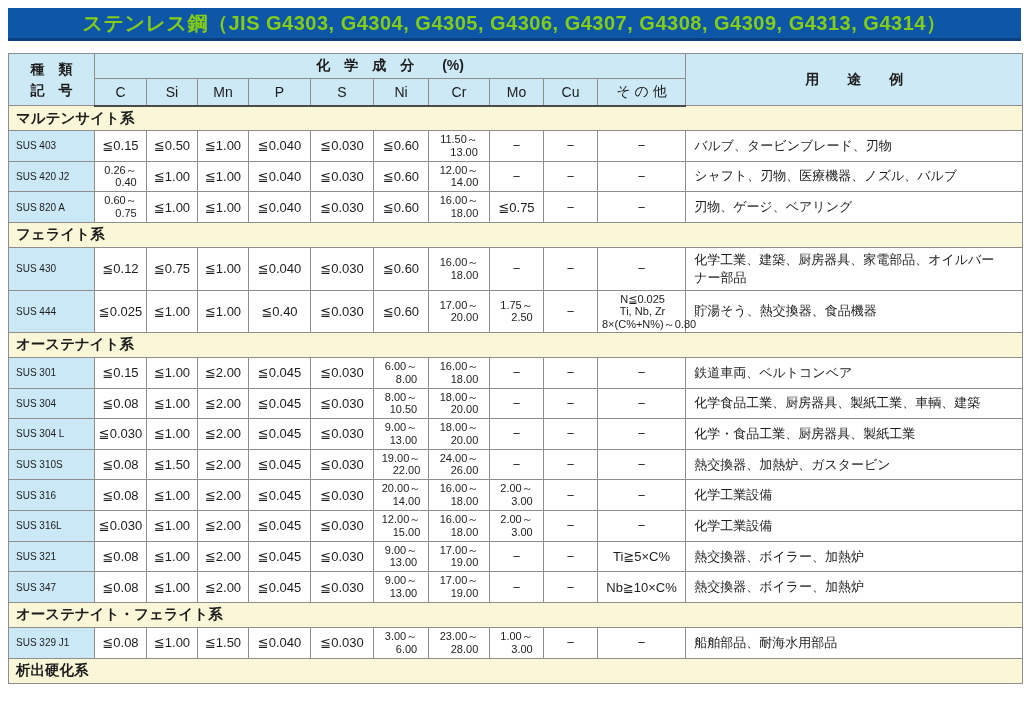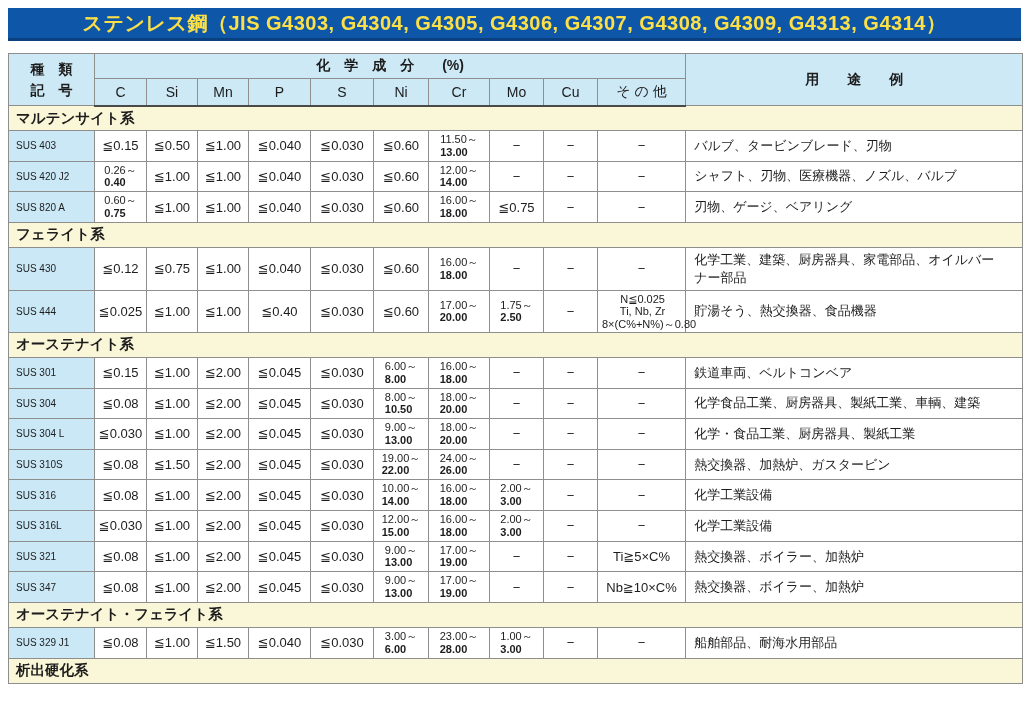--- a/index.html
+++ b/index.html
@@ -13,21 +13,21 @@
     --text:#1c1c1c;
   }
   *{box-sizing:border-box;margin:0;padding:0;}
   body{
     width:1029px;height:706px;overflow:hidden;background:#ffffff;
     font-family:"Liberation Sans","DejaVu Sans",sans-serif;color:var(--text);
   }
   .title-bar{
     margin:8px 8px 0 8px;width:1013px;height:33px;
     background:var(--title_bar_bg);border-bottom:3px solid var(--title_bar_edge);
-    color:#fde047;font-size:20px;font-weight:bold;
+    color:#84cc16;font-size:20px;font-weight:bold;
     display:flex;align-items:center;justify-content:center;letter-spacing:0.5px;
   }
   table.spec{
     margin:12px 0 0 8px;width:1014px;
     border-collapse:collapse;table-layout:fixed;
     border:1px solid #6d6d6d;
   }
   col.c-grade{width:86px;} col.c-c{width:52px;} col.c-si{width:51px;}
   col.c-mn{width:51px;} col.c-p{width:62px;} col.c-s{width:63px;}
   col.c-ni{width:55px;} col.c-cr{width:61px;} col.c-mo{width:54px;}
@@ -51,21 +51,21 @@
   td.comp{
     background:#ffffff;font-size:13px;text-align:center;
     padding:2px 2px;height:28px;
   }
   td.use{
     background:#ffffff;font-size:13px;text-align:left;
     padding:3px 16px 3px 8px;
   }
   .range{display:inline-block;font-size:11px;line-height:1.15;}
   .range .l0{text-align:left;}
-  .range .l1{text-align:left;font-weight:bold;}
+  .range .l1{text-align:right;}
   .small{font-size:11px;line-height:1.12;text-align:center;padding-left:2px;white-space:nowrap;}
 </style>
 </head>
 <body>
 
 <div class="title-bar">
   <span>ステンレス鋼（JIS G4303, G4304, G4305, G4306, G4307, G4308, G4309, G4313, G4314）</span>
 </div>
 
 <table class="spec">
@@ -247,21 +247,21 @@
         <td class="comp">−</td>
         <td class="use">熱交換器、加熱炉、ガスタービン</td>
       </tr>
       <tr>
         <td class="grade">SUS 316</td>
         <td class="comp">≦0.08</td>
         <td class="comp">≦1.00</td>
         <td class="comp">≦2.00</td>
         <td class="comp">≦0.045</td>
         <td class="comp">≦0.030</td>
-        <td class="comp"><div class="range"><div class="l0">10.00～</div><div class="l1">14.00</div></div></td>
+        <td class="comp"><div class="range"><div class="l0">20.00～</div><div class="l1">14.00</div></div></td>
         <td class="comp"><div class="range"><div class="l0">16.00～</div><div class="l1">18.00</div></div></td>
         <td class="comp"><div class="range"><div class="l0">2.00～</div><div class="l1">3.00</div></div></td>
         <td class="comp">−</td>
         <td class="comp">−</td>
         <td class="use">化学工業設備</td>
       </tr>
       <tr>
         <td class="grade">SUS 316L</td>
         <td class="comp">≦0.030</td>
         <td class="comp">≦1.00</td>

